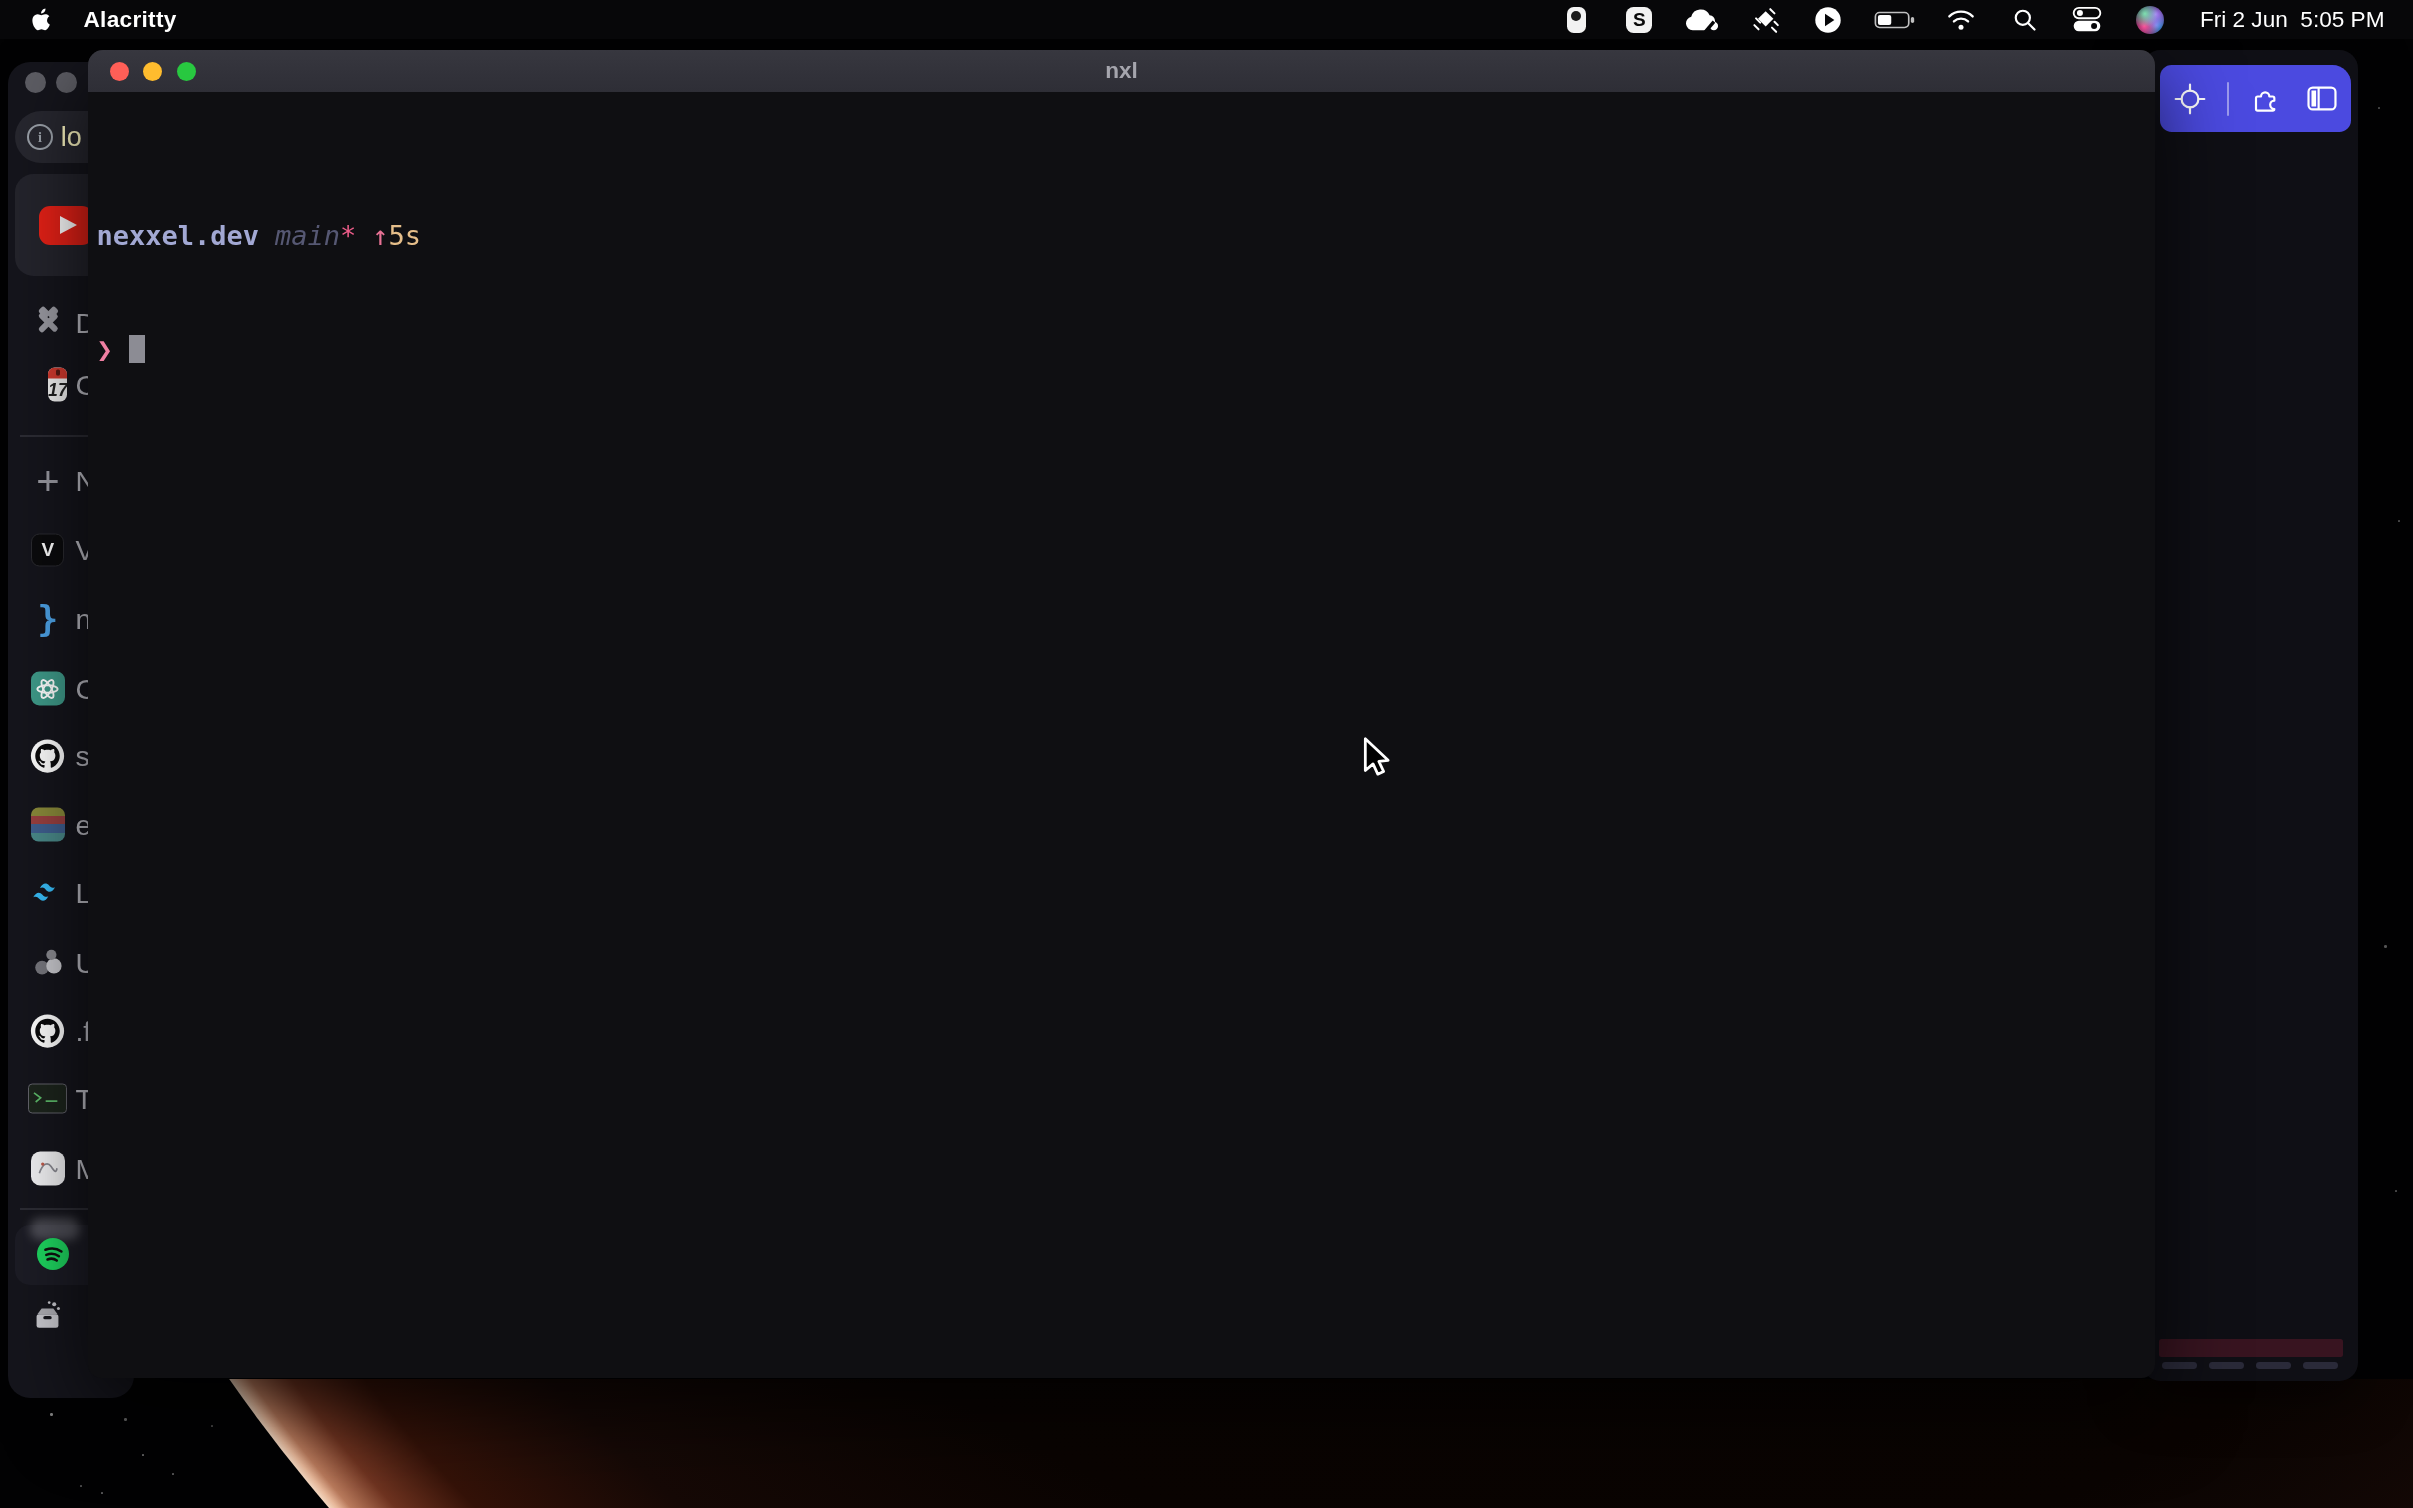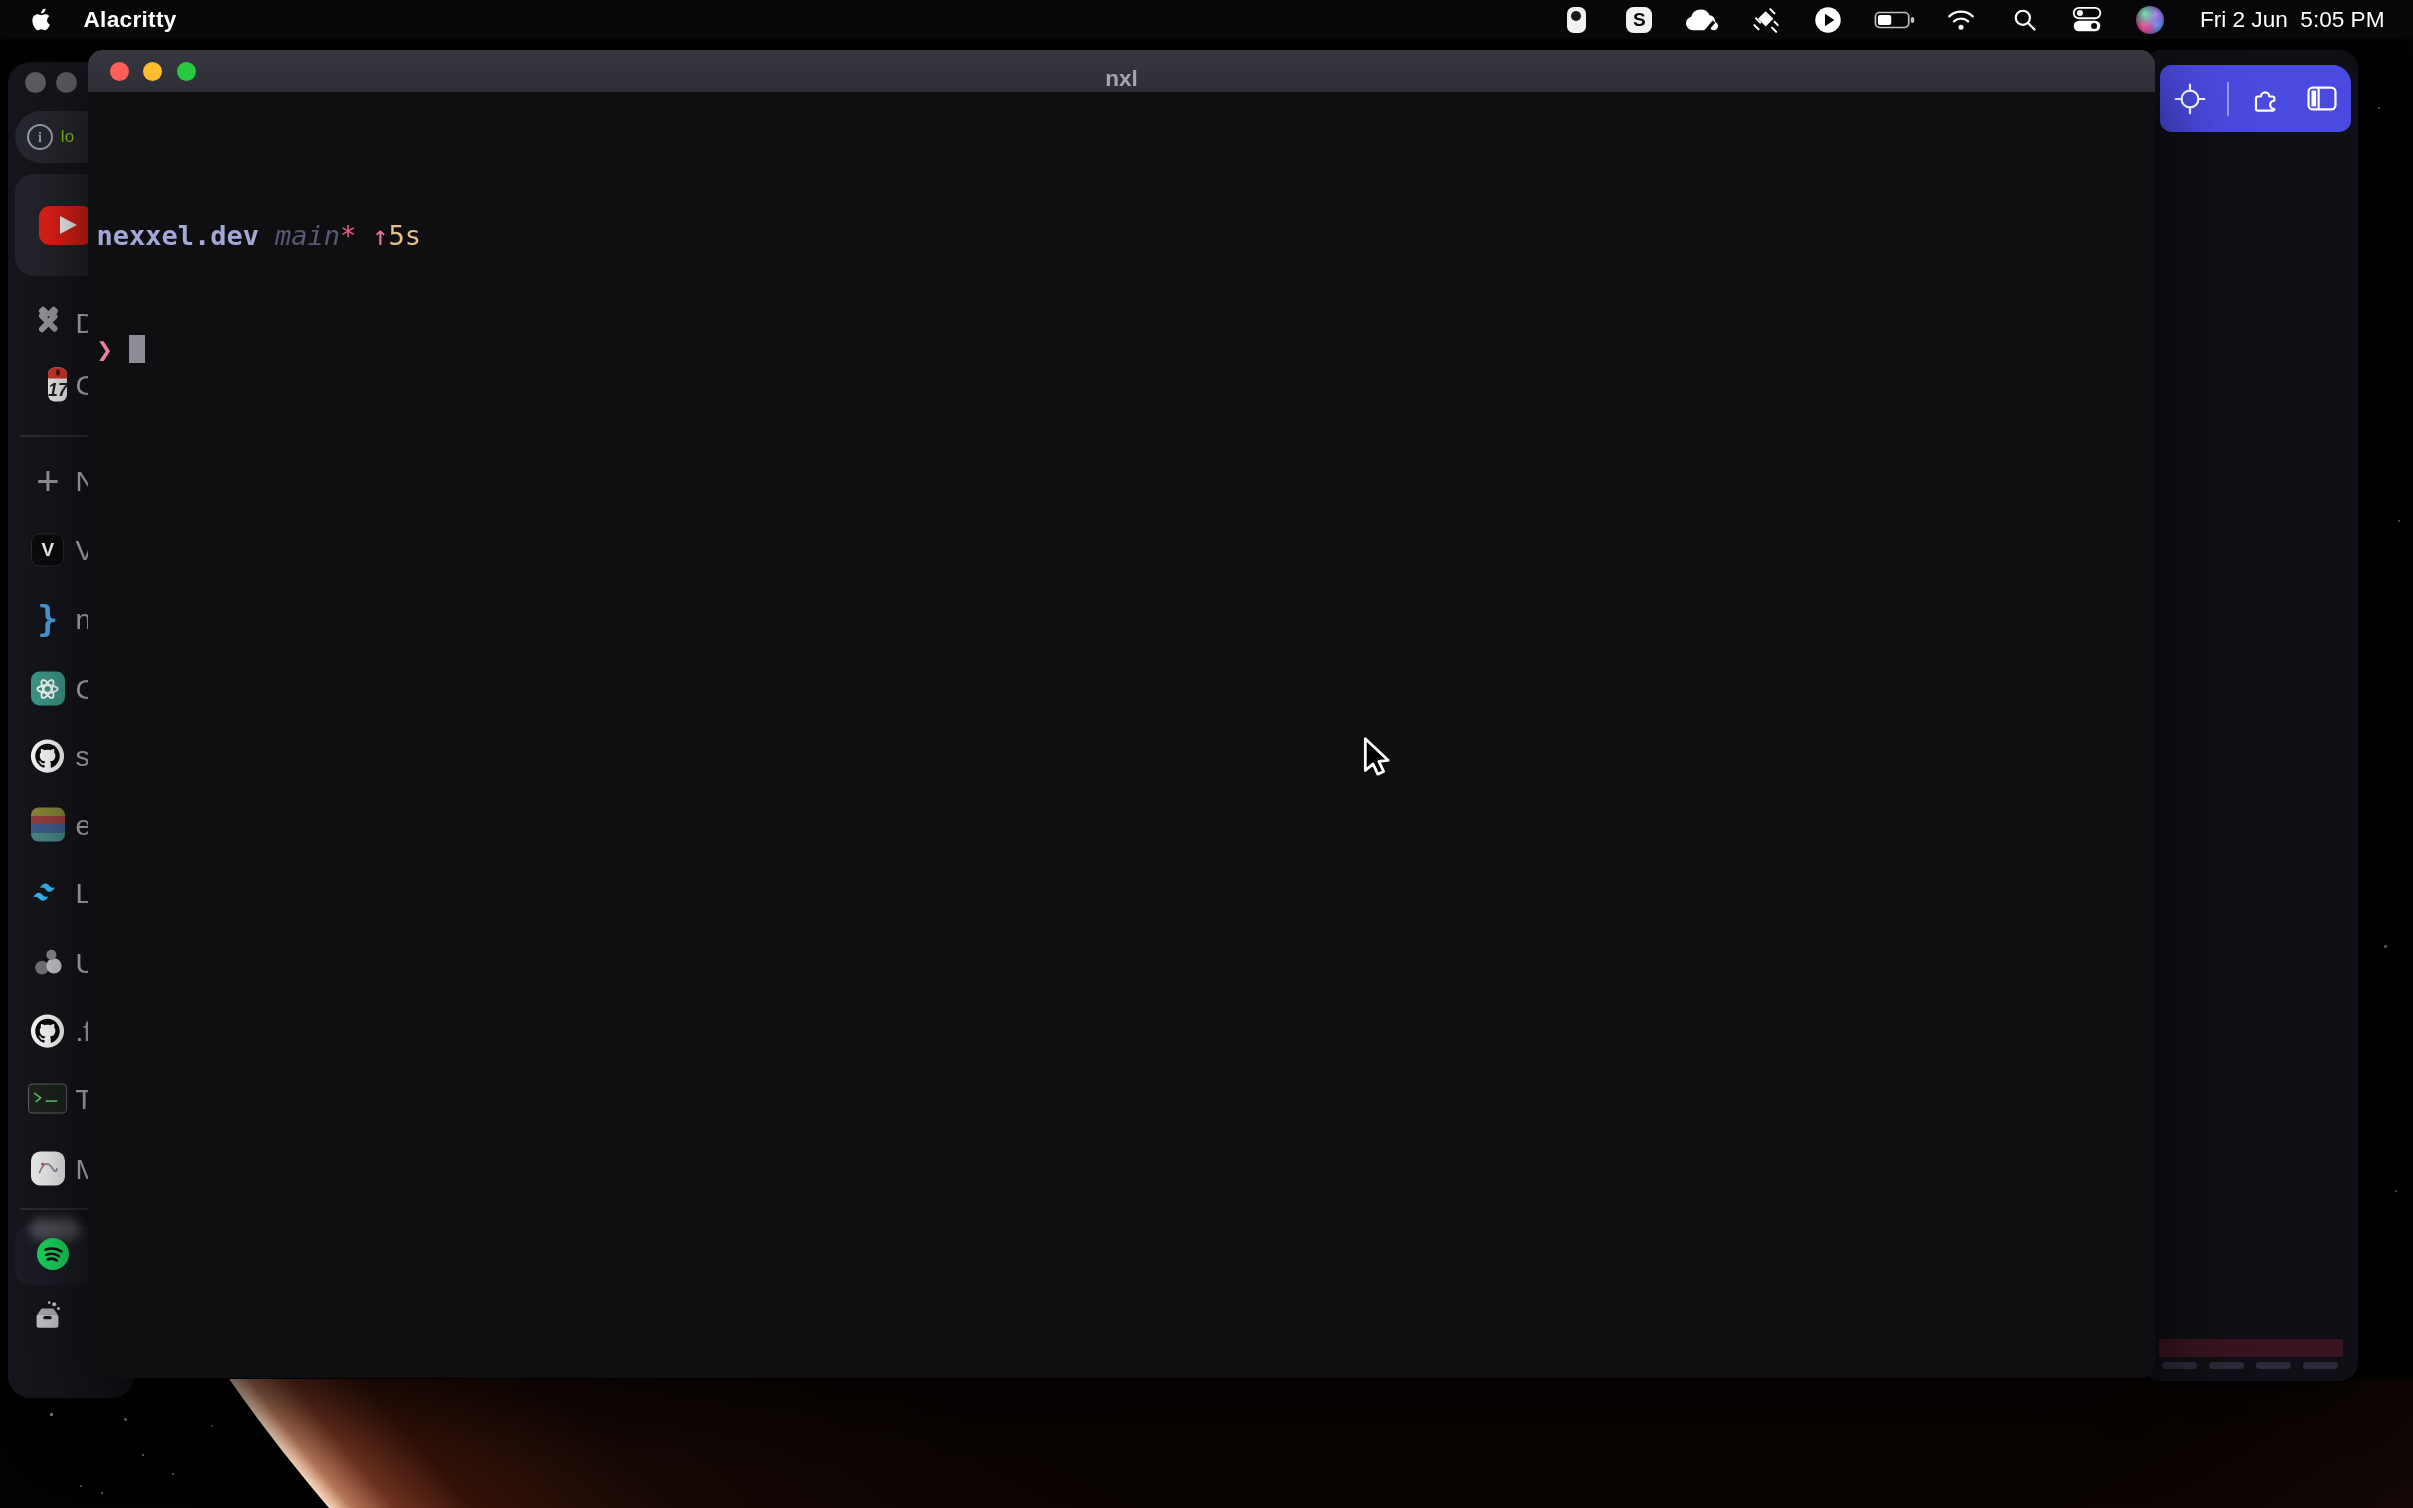--- a/index.html
+++ b/index.html
@@ -27,21 +27,21 @@
                radial-gradient(circle at 30% 72%,#ff4f9a,rgba(0,0,0,0) 55%),
                radial-gradient(circle at 72% 68%,#4aa8ff,rgba(0,0,0,0) 55%),#1a1030;}
   
   #arc{position:absolute;left:8.4px;top:62px;width:126px;height:1336px;border-radius:22px;
     background:#15151c;z-index:5;}
   .gdot{position:absolute;width:21px;height:21px;border-radius:50%;background:#5d5d64;top:10px;}
   #arc .pill{position:absolute;left:6.7px;top:49px;width:111px;height:52px;border-radius:26px;
     background:#27272f;display:flex;align-items:center;padding-left:11.7px;box-sizing:border-box;gap:7.5px;}
   .infoc{width:22.6px;height:22.6px;border-radius:50%;border:2.5px solid #9aa0a8;color:#9aa0a8;
     display:flex;align-items:center;justify-content:center;font-size:14.2px;font-weight:bold;font-family:"Liberation Serif",serif;}
-  #arc .pill .ptext{color:#84cc16;font-size:17px;}
+  #arc .pill .ptext{color:#fef9c3;font-size:27px;}
   #arc .ytcard{position:absolute;left:6.7px;top:112px;width:111px;height:102px;border-radius:18.4px;background:#24242c;}
   .ytlogo{position:absolute;left:23.5px;top:32px;width:54px;height:39px;border-radius:11px;background:#e62117;}
   .ytlogo:after{content:"";position:absolute;left:21px;top:10px;border-left:17px solid #fff;
     border-top:9.2px solid rgba(0,0,0,0);border-bottom:9.2px solid rgba(0,0,0,0);}
   .srow{position:absolute;left:0;width:126px;height:47px;}
   .srow .ic{position:absolute;left:20px;top:50%;transform:translateY(-50%);width:39px;height:39px;
     display:flex;align-items:center;justify-content:center;}
   .slabel{position:absolute;left:67px;top:50%;transform:translateY(-50%);
     color:#c3c3cb;font-size:28.5px;}
   .sdiv{position:absolute;left:11.7px;width:87px;height:1.7px;background:#2c2c34;}
@@ -68,21 +68,21 @@
   #rwin .bluebar{position:absolute;left:18.4px;top:15px;width:191px;height:67px;
     border-radius:11.7px 18.4px 11.7px 11.7px;background:#4b4ae0;display:flex;align-items:center;justify-content:center;gap:18.4px;}
   #rwin .vdiv{width:2.5px;height:34px;background:rgba(255,255,255,.45);border-radius:1.7px;}
   #rwin .maroon{position:absolute;left:17px;top:1289px;width:184px;height:18.4px;background:#381420;border-radius:2.5px;}
   #rwin .squig{position:absolute;left:20px;top:1312px;width:176px;height:11.7px;display:flex;gap:11.7px;}
   #rwin .squig i{flex:1;height:6.7px;border-radius:3.4px;background:#3c3c52;opacity:.6;}
   
   #term{position:absolute;left:88px;top:50px;width:2067px;height:1328px;border-radius:15px 15px 13.4px 13.4px;
     background:#0f0f12;z-index:10;box-shadow:0 29px 84px rgba(0,0,0,.7);}
   #titlebar{position:absolute;left:0;top:0;right:0;height:42px;border-radius:15px 15px 0 0;
-    background:linear-gradient(#37373f,#2e2e36);display:flex;align-items:flex-end;justify-content:center;}
+    background:linear-gradient(#37373f,#2e2e36);display:flex;align-items:center;justify-content:center;}
   .tl{position:absolute;top:11.7px;width:19px;height:19px;border-radius:50%;}
   #titlebar .wtitle{color:#a5a5ad;font-size:22.6px;font-weight:600;}
   #tcontent{position:absolute;left:0;top:42px;right:0;bottom:0;
     font-family:"DejaVu Sans Mono",monospace;font-size:27px;line-height:38px;
     padding:49px 8.4px 0 8.4px;white-space:pre;}
   .c-dir{color:#a2a8d3;font-weight:bold;}
   .c-branch{color:#565873;font-style:italic;margin-left:16px;}
   .c-star{color:#ee5d8a;}
   .c-arrow{color:#e87295;margin-left:16px;}
   .c-dur{color:#e5be8a;}

